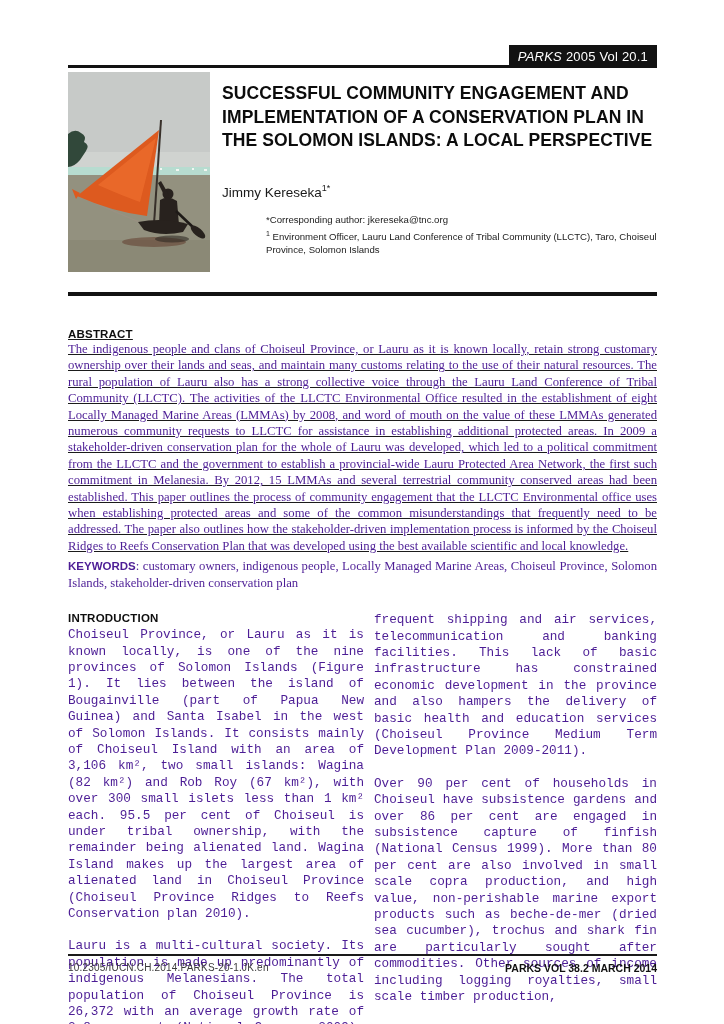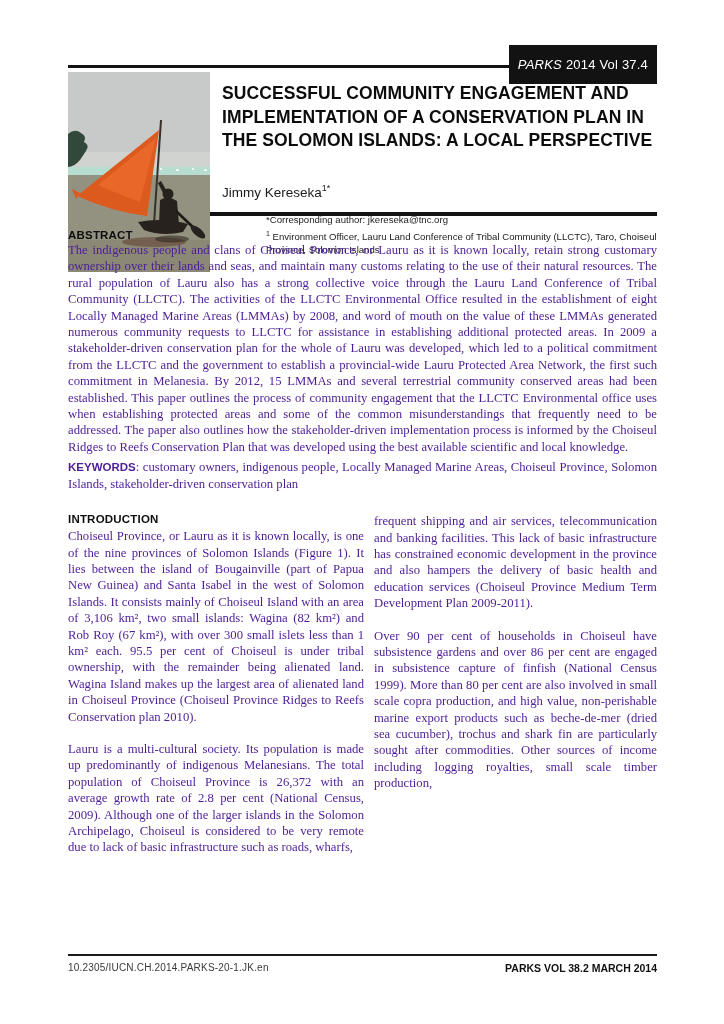--- a/index.html
+++ b/index.html
@@ -10,58 +10,58 @@
     margin: 0 auto;
     background: #ffffff;
     padding: 45px 67px 0 68px;
     font-family: "Liberation Sans", sans-serif;
     color: var(--ink, #1b1b1b);
   }
   
   .banner-row { position: relative; height: 23px; }
   .banner-rule { position: absolute; left: 0; right: 0; bottom: 0; height: 3px; background: var(--rule, #121212); }
   .banner {
-    position: absolute; right: 0; top: 0; height: 39px;
+    position: absolute; right: 0; top: 0; height: 23px;
     background: var(--banner-bg, #121212); color: #ffffff;
     display: flex; align-items: center; padding: 0 9px;
     font-size: 13px; letter-spacing: .2px; white-space: pre;
   }
   .banner .it { font-style: italic; margin-right: 4px; }
   
-  .header { display: flex; gap: 10px; padding-top: 4px; height: 144px; }
+  .header { display: flex; gap: 10px; padding-top: 4px; height: 224px; }
   .photo { width: 142px; height: 200px; flex: 0 0 142px; overflow: hidden; }
   .photo svg { display: block; }
   .head-text { flex: 1; padding-left: 2px; }
   h1.title {
     margin-top: 10px;
     font-size: 17.5px; line-height: 23.5px; font-weight: bold;
     color: #0c0c0c; letter-spacing: .1px;
   }
   .author { margin-top: 30px; font-size: 13.5px; color: #1a1a1a; }
   .author sup { font-size: 9px; }
   .affil { margin-top: 14px; font-size: 9.6px; line-height: 13.5px; color: #222; margin-left: 44px; }
   .affil sup { font-size: 7px; }
   .thick-rule { height: 4px; background: var(--rule, #121212); }
   
   .sec-heading { font-size: 11.5px; font-weight: bold; color: #0e0e0e; letter-spacing: .2px; }
-  .abstract { margin-top: 13px; }
+  .abstract { margin-top: 32px; text-decoration: underline; }
   .abstract .sec-heading { margin-bottom: 1px; }
   .serif-body {
     font-family: "Liberation Serif", "DejaVu Serif", serif;
     font-size: 12.7px; line-height: 16.4px;
     text-align: justify; color: #4c1d95;
   }
   .keywords { margin-top: 4px; }
   .keywords .kw-label { font-family: "Liberation Sans", sans-serif; font-size: 11.5px; font-weight: bold; }
   
   .columns { display: flex; gap: 10px; margin-top: 21px; }
   .col-left { width: 296px; flex: 0 0 296px; }
   .col-right { flex: 1; }
   .columns .sec-heading { margin-bottom: 3px; }
-  .columns p { margin-bottom: 16px; }
+  .columns p { margin-bottom: 16px; font-family: Liberation Mono, monospace; }
   .columns p:last-child { margin-bottom: 0; }
   
   .footer { position: absolute; left: 68px; right: 67px; top: 954px; }
   .footer-rule { height: 2px; background: #1a1a1a; }
   .footer-row { display: flex; justify-content: space-between; padding-top: 6px; text-align: right; }
   .doi { font-size: 10px; color: #3a3a3a; letter-spacing: .2px; }
   .vol { font-size: 10.5px; font-weight: bold; color: #111; }
   
   .ph-sky { fill: var(--photo-sky, #c7cac8); }
   .ph-sky-low { fill: #d6d9d6; opacity: .6; }
@@ -77,21 +77,21 @@
   .ph-reflect { fill: var(--photo-reflection, #5d3526); opacity: .5; }
   .ph-speck { fill: #f2f6f2; }
 </style>
 </head>
 <body>
 
 <div class="page">
 
   <div class="banner-row">
     <div class="banner-rule"></div>
-    <div class="banner"><span class="it">PARKS</span><span>2014 Vol 37.4</span></div>
+    <div class="banner"><span class="it">PARKS</span><span>2005 Vol 20.1</span></div>
   </div>
 
   <div class="header">
     <div class="photo">
       <svg width="142" height="200" viewBox="0 0 142 200">
 
         <rect class="ph-sky" x="0" y="0" width="142" height="100"></rect>
         <rect class="ph-sky-low" x="0" y="80" width="142" height="16"></rect>
 
         <path class="ph-island" d="M0 62 Q7 56 13 61 Q19 64 16 70 Q22 73 18 79 L12 88 Q6 95 0 95 Z"></path>

